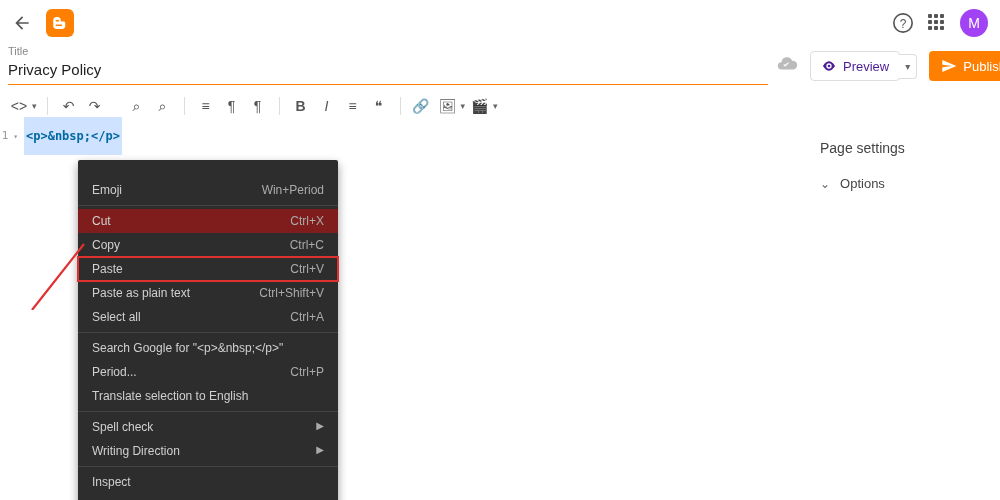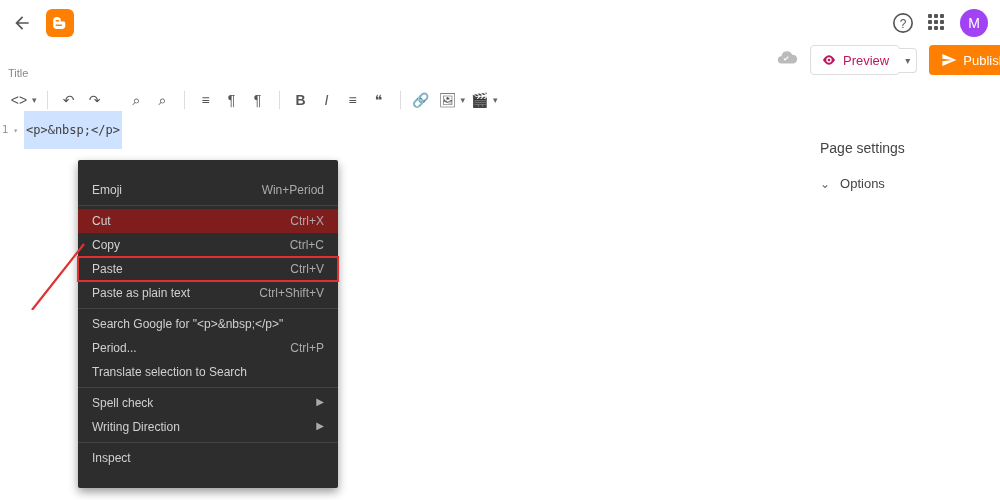--- a/index.html
+++ b/index.html
@@ -15,34 +15,34 @@
 .apps-icon { width: 18px; height: 18px; display: grid; grid-template-columns: repeat(3,4px); grid-template-rows: repeat(3,4px); gap: 2px; cursor: pointer; }
 .apps-icon span { background: #555; border-radius: 1px; }
 .avatar { width: 28px; height: 28px; background: #a142f4; border-radius: 50%; display: flex; align-items: center; justify-content: center; color: #fff; font-size: 14px; font-weight: 400; cursor: pointer; }
 
 .titlebar { padding: 0 8px; display: flex; align-items: flex-end; gap: 8px; }
 .title-wrap { flex: 0 0 760px; }
 .title-label { font-size: 11px; color: #888; }
 .title-input { width: 100%; border: none; border-bottom: 1px solid #ff8000; font-size: 15px; padding: 4px 0 6px 0; outline: none; color: #222; background: transparent; }
 .title-right { display: flex; align-items: center; gap: 12px; margin-left: auto; padding-right: 8px; padding-bottom: 4px; }
 .cloud-icon { color: #bbb; }
-.preview-btn { border: 1px solid #ddd; background: #fff; padding: 6px 10px; border-radius: 4px; display: flex; align-items: center; gap: 6px; font-size: 13px; color: #be185d; cursor: pointer; }
+.preview-btn { border: 1px solid #ddd; background: #fff; padding: 6px 10px; border-radius: 4px; display: flex; align-items: center; gap: 6px; font-size: 13px; color: #4c1d95; cursor: pointer; }
 .dropdown-caret { border: 1px solid #ddd; border-left: none; padding: 6px 6px; border-radius: 0 4px 4px 0; background: #fff; margin-left: -13px; color: #666; font-size: 10px; cursor: pointer; }
 .publish-btn { background: #ff8000; color: #fff; border: none; padding: 7px 12px; border-radius: 4px; display: flex; align-items: center; gap: 6px; font-size: 13px; font-weight: 500; cursor: pointer; }
 
 .toolbar { padding: 10px 8px 8px 8px; display: flex; align-items: center; gap: 4px; }
 .tb-btn { width: 22px; height: 22px; display: flex; align-items: center; justify-content: center; color: #555; font-size: 14px; cursor: pointer; }
 .tb-sep { width: 1px; height: 18px; background: #ddd; margin: 0 6px; }
 .tb-caret { font-size: 9px; color: #666; margin-left: -2px; }
 
 .editor { display: flex; }
 .gutter { width: 24px; text-align: right; padding: 4px 6px 0 0; color: #999; font-size: 11px; font-family: monospace; }
 .gutter-line::after { content: " ▾"; font-size: 8px; }
 .code { flex: 1; font-family: monospace; font-size: 12px; padding-top: 4px; }
-.code-text { background: #cfe2ff; padding: 12px 2px; color: #404040; }
+.code-text { background: #cfe2ff; padding: 12px 2px; color: #0369a1; font-weight: bold; }
 
 .context-menu { position: absolute; left: 78px; top: 160px; width: 260px; background: #2d2d2d; color: #d0d0d0; font-size: 12px; border-radius: 2px; box-shadow: 0 4px 10px rgba(0,0,0,0.4); padding: 18px 0; }
 .cm-item { display: flex; justify-content: space-between; padding: 5px 14px; cursor: pointer; }
 .cm-item.hover { background: #7f1d1d; }
 .cm-item.highlight { outline: 2px solid #e03030; outline-offset: -1px; align-items: center;}
 .cm-item.highlight .cm-label { position: relative; }
 .cm-sep { height: 1px; background: #444; margin: 3px 0; }
 .cm-shortcut { color: #aaa; }
 .cm-arrow { color: #aaa; font-size: 10px; }
 
@@ -87,20 +87,21 @@
         <span></span>
         <span></span>
     </div>
     <div class="avatar">M</div>
   </div>
 </div>
 
 <div class="titlebar">
   <div class="title-wrap">
     <div class="title-label">Title</div>
+    <input class="title-input" value="Privacy Policy" style="">
   </div>
   <div class="title-right">
     <div class="cloud-icon">
       <svg viewBox="0 0 24 24" width="22" height="22">
           <path fill="currentColor" d="M19 18H6a4 4 0 010-8 6 6 0 0111.6-1.5A4.5 4.5 0 0119 18z"></path>
           <path fill="#fff" d="M10 15l-2-2 1-1 1 1 3-3 1 1z"></path>
         </svg>
     </div>
     <button class="preview-btn">
       <svg viewBox="0 0 24 24" width="16" height="16">
@@ -169,31 +170,35 @@
       <span class="cm-shortcut">Ctrl+C</span>
     </div>
     <div class="cm-item highlight">
       <span class="cm-label">Paste</span>
       <span class="cm-shortcut">Ctrl+V</span>
     </div>
     <div class="cm-item">
       <span class="cm-label">Paste as plain text</span>
       <span class="cm-shortcut">Ctrl+Shift+V</span>
     </div>
+    <div class="cm-item">
+      <span class="cm-label">Select all</span>
+      <span class="cm-shortcut">Ctrl+A</span>
+    </div>
     <div class="cm-sep"></div>
     <div class="cm-item">
       <span class="cm-label">Search Google for "&lt;p&gt;&amp;nbsp;&lt;/p&gt;"</span>
       <span class="cm-shortcut"></span>
     </div>
     <div class="cm-item">
       <span class="cm-label">Period...</span>
       <span class="cm-shortcut">Ctrl+P</span>
     </div>
     <div class="cm-item">
-      <span class="cm-label">Translate selection to Search</span>
+      <span class="cm-label">Translate selection to English</span>
       <span class="cm-shortcut"></span>
     </div>
     <div class="cm-sep"></div>
     <div class="cm-item">
       <span class="cm-label">Spell check</span>
       <span class="cm-arrow">▶</span>
     </div>
     <div class="cm-item">
       <span class="cm-label">Writing Direction</span>
       <span class="cm-arrow">▶</span>

